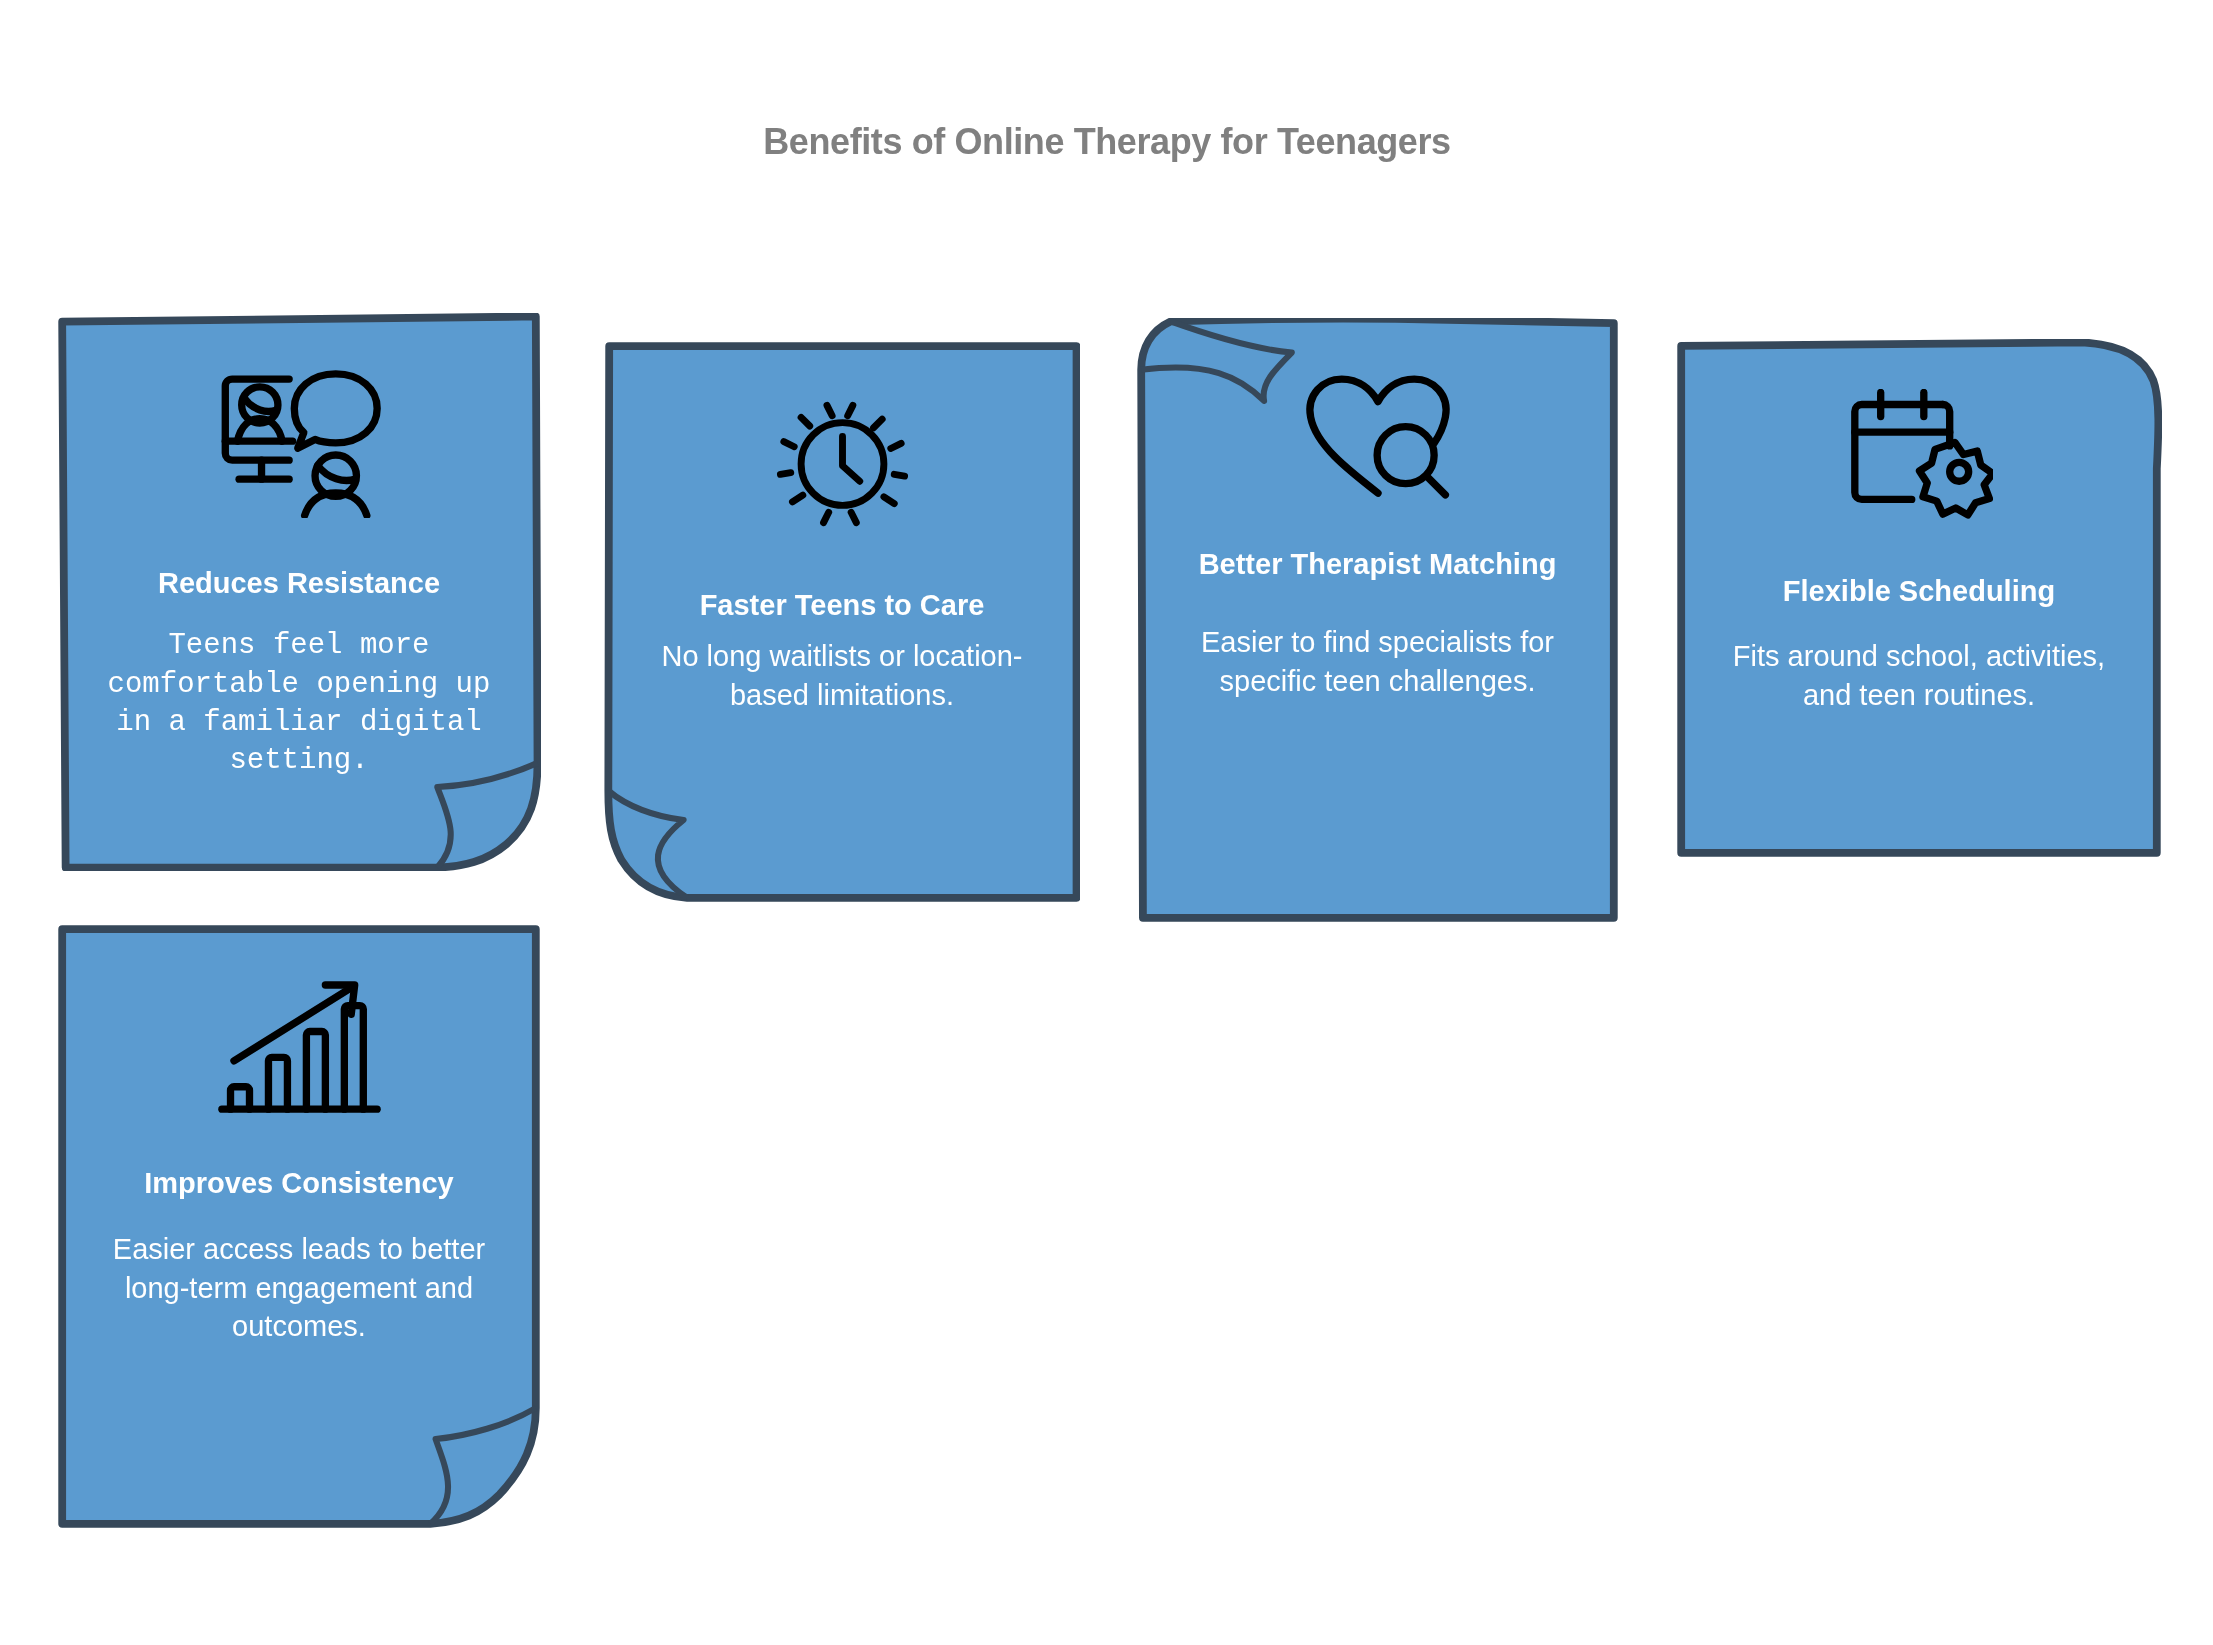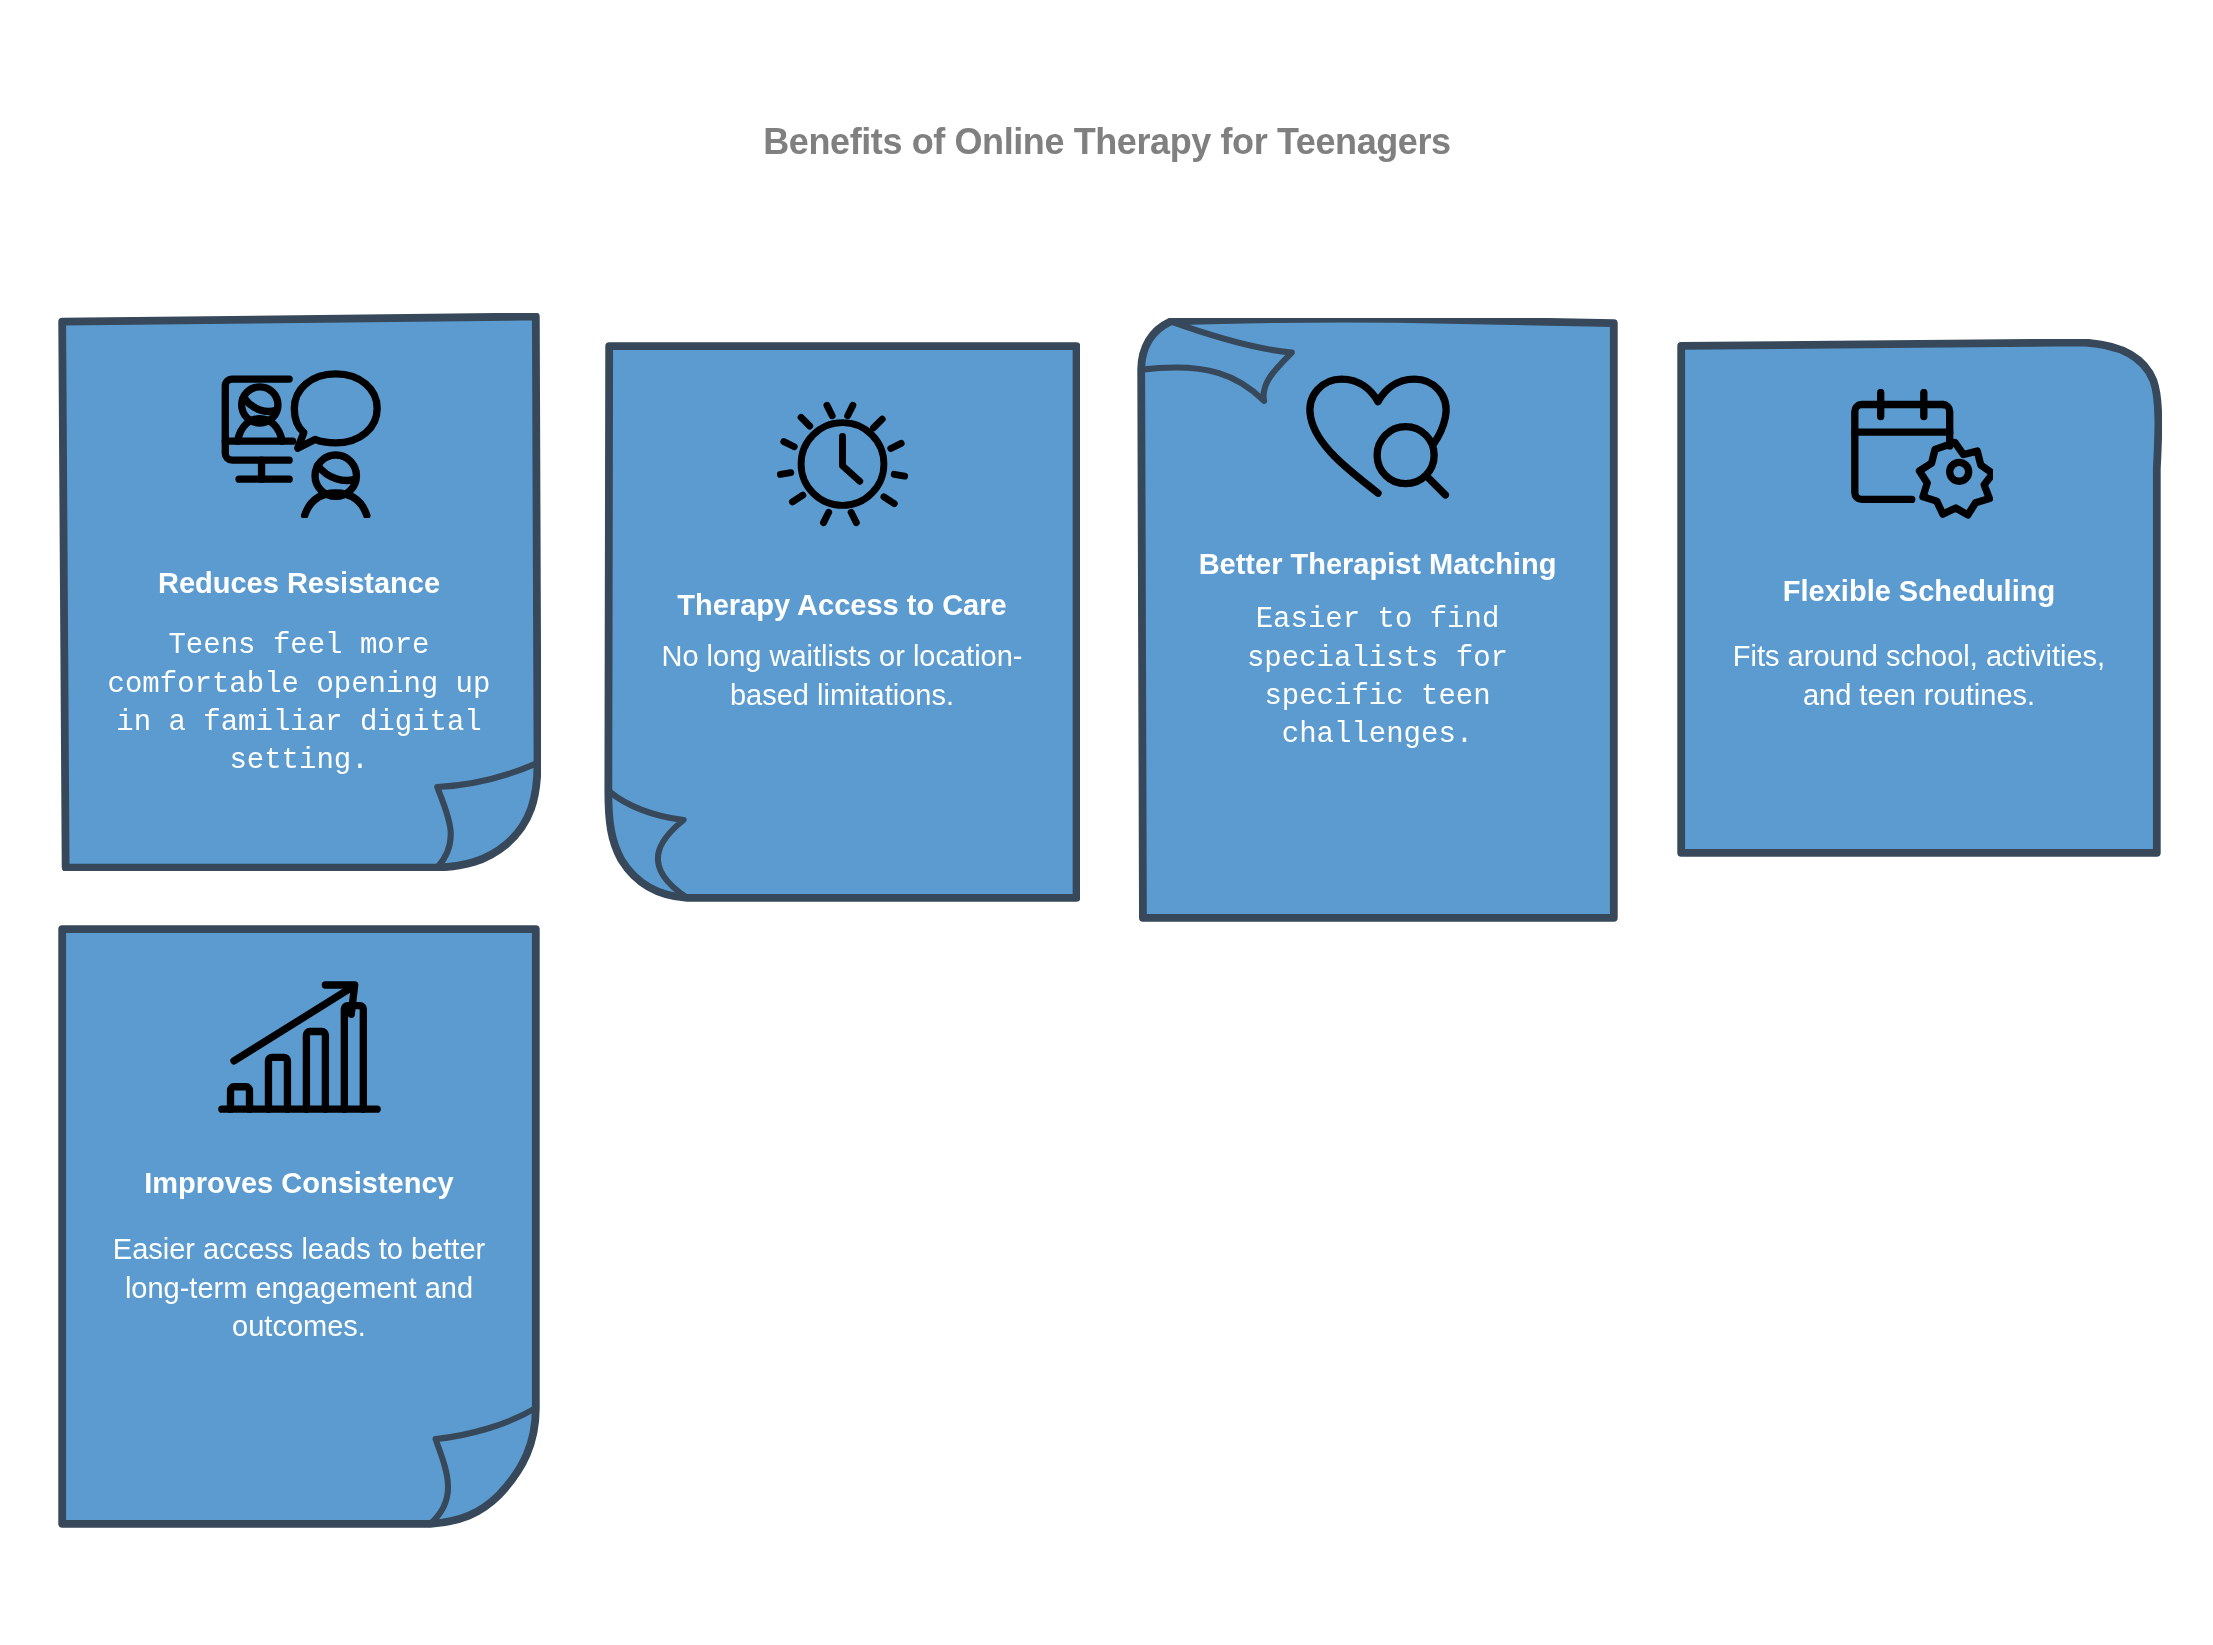--- a/index.html
+++ b/index.html
@@ -95,21 +95,21 @@
   #card-0 .card-desc  { margin-top: 26px; font-family: Liberation Mono, monospace; }
 
   #card-1 { left: 604px;  top: 341px;  width: 476px;  height: 562px; }
   #card-1 .card-icon  { margin-top: 54px; }
   #card-1 .card-title { margin-top: 55px; }
   #card-1 .card-desc  { margin-top: 14px; }
 
   #card-2 { left: 1136px; top: 318px;  width: 483px;  height: 605px; }
   #card-2 .card-icon  { margin-top: 54px; }
   #card-2 .card-title { margin-top: 45px; }
-  #card-2 .card-desc  { margin-top: 19px; font-family: Liberation Mono, monospace; }
+  #card-2 .card-desc  { margin-top: 41px; }
 
   #card-3 { left: 1676px; top: 339px;  width: 486px;  height: 519px; }
   #card-3 .card-icon  { margin-top: 50px; }
   #card-3 .card-title { margin-top: 47px; }
   #card-3 .card-desc  { margin-top: 28px; }
 
   #card-4 { left: 57px;   top: 924px; width: 484px;  height: 605px; }
   #card-4 .card-icon  { margin-top: 54px; }
   #card-4 .card-title { margin-top: 43px; }
   #card-4 .card-desc  { margin-top: 29px; }
@@ -175,21 +175,21 @@
             <path d="M152 56 L140 62"></path>
             <path d="M12 92 L24 90"></path>
             <path d="M156 94 L144 92"></path>
             <path d="M26 124 L38 116"></path>
             <path d="M144 126 L132 118"></path>
             <path d="M62 148 L68 136"></path>
             <path d="M100 148 L94 136"></path>
           </g>
         </svg>
       </div>
-      <div class="card-title">Therapy Access to Care</div>
+      <div class="card-title">Faster Teens to Care</div>
       <div class="card-desc">No long waitlists or location-based limitations.</div>
     </div>
   </div>
 
   <div class="card" id="card-2">
     <svg class="card-shape" viewBox="0 0 558 700" preserveAspectRatio="none">
       <path d="M40,4 C100,2 200,0 300,1 L552,6 L552,694 L8,694 L6,60 C6,34 18,14 40,4 Z" fill="#5b9bd0" stroke="#36485a" stroke-width="9" stroke-linejoin="round"></path>
       <path d="M40,4 C90,22 136,36 180,40 C160,60 144,76 148,96 C120,68 84,50 6,60" fill="none" stroke="#36485a" stroke-width="7" stroke-linejoin="round"></path>
     </svg>
     <div class="card-content">

